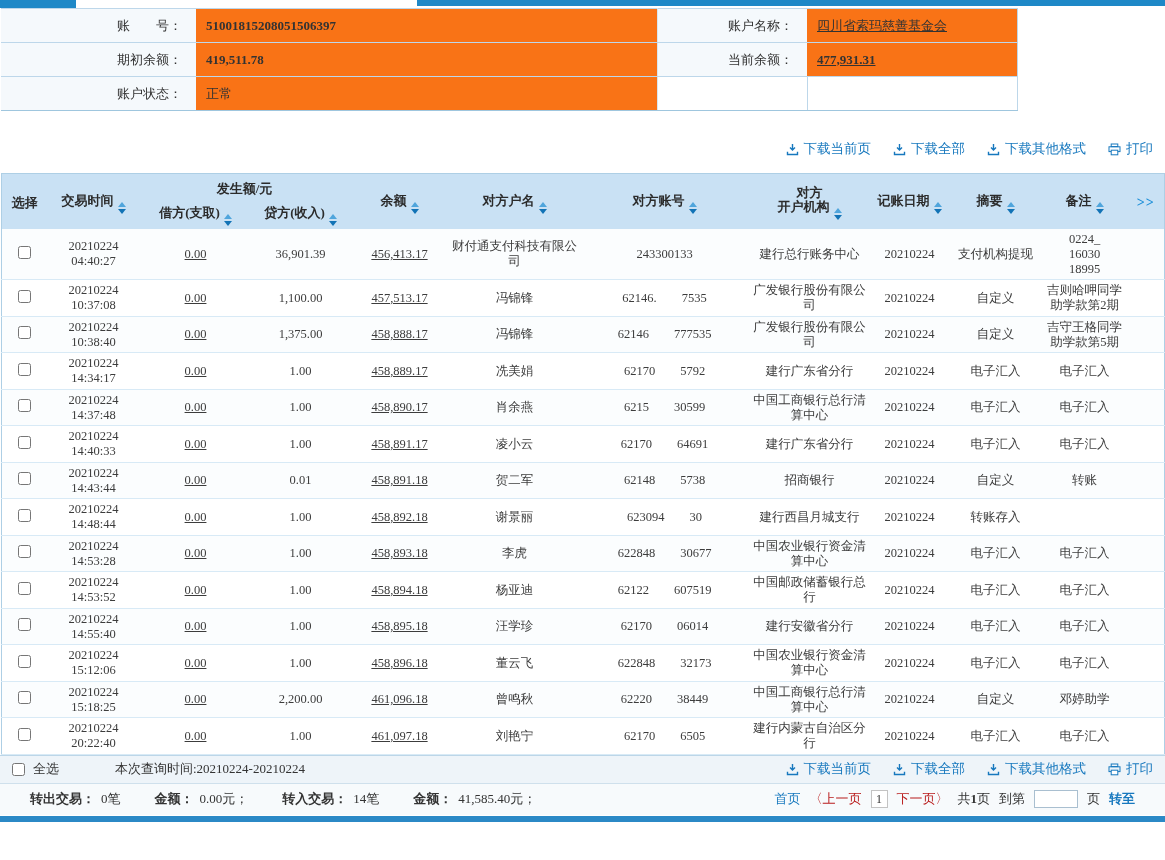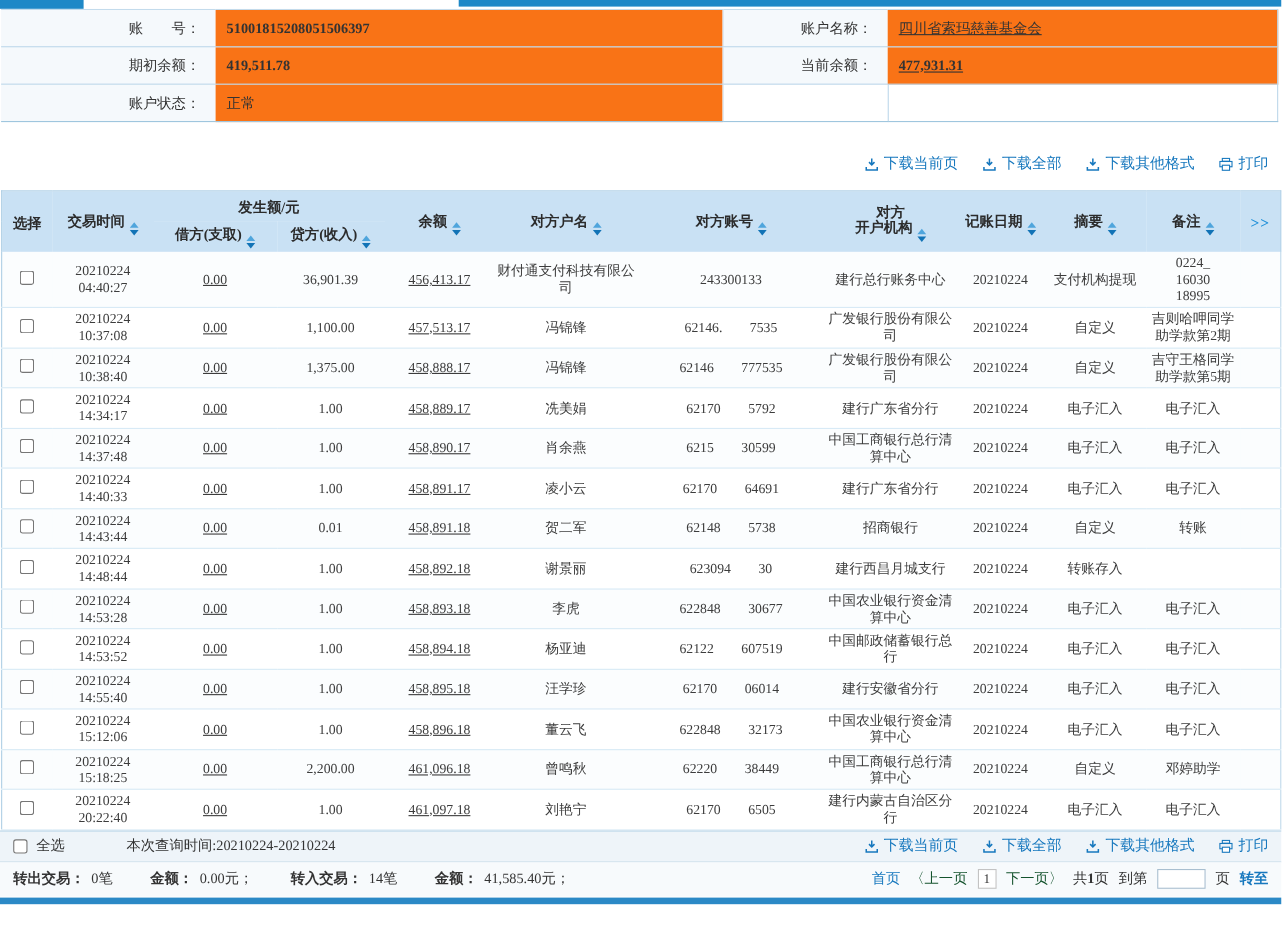--- a/index.html
+++ b/index.html
@@ -8,21 +8,21 @@
     width:1165px; height:860px; overflow:hidden; background:#fff;
     font-family:"Liberation Serif","DejaVu Serif",serif;
     font-size:13px; color:#333;
   }
   
   .tabstrip { position:relative; height:8px; background:#fff; }
   .tabstrip .tab-left { position:absolute; left:0; top:0; width:76px; height:8px; background:#1e88c7; }
   .tabstrip .tab-line { position:absolute; left:417px; right:0; top:0; height:6px; background:#1e88c7; }
 
   
-  table.info { width:1161px; margin-left:1px; border-collapse:collapse; }
+  table.info { width:1017px; margin-left:1px; border-collapse:collapse; }
   table.info td { border-bottom:1px solid #bdd7ea; height:34px; padding:2px 10px; }
   table.info tr:first-child td { border-top:1px solid #bdd7ea; }
   table.info tr:last-child td { border-bottom:1px solid #9fc6de; }
   table.info td.lbl { background:#f5f9fc; text-align:right; padding-right:14px; white-space:nowrap; }
   table.info td.val { background:#f97316; border-right:1px solid #d7e7f2; }
   table.info td.val:last-child { border-right:1px solid #bdd7ea;text-decoration:underline; }
   table.info td.val.bold { font-weight:bold; }
   table.info td.plain { background:#fff; border-right:1px solid #bdd7ea; }
   col.c-lbl1{width:195px;} col.c-val1{width:461px;} col.c-lbl2{width:150px;}
 
@@ -61,27 +61,27 @@
   td.c-select input { width:13px; height:13px; margin:0; }
 
   
   .bar1 { height:29px; background:#eef4f9; border-top:1px solid #bcd6e8; border-bottom:1px solid #cfe0ec;
           display:flex; align-items:center; }
   .bar1 .left { display:flex; align-items:center; gap:8px; padding-left:12px; flex:1; }
   .bar1 .left input { width:13px; height:13px; margin:0; }
   .bar1 .query { margin-left:48px; }
   .bar1 .toolbar { height:auto; }
   .bar2 { height:31px; background:#f7fafc; display:flex; align-items:center; justify-content:space-between;
-          padding:0 12px;gap:44px; }
+          padding:0 30px;gap:44px; }
   .stats { display:flex; align-items:center; gap:6px; }
   .stats b { font-weight:bold; }
   .stats .gap { width:22px; }
   .pager { display:flex; align-items:center; gap:9px; font-size:13px; }
   .pager a { color:#1778be; text-decoration:none; cursor:pointer; }
-  .pager .nav { color:#14532d; }
+  .pager .nav { color:#b91c1c; }
   .pager .pagebox { display:inline-block; min-width:17px; height:18px; line-height:16px; text-align:center;
                     border:1px solid #c3c3c3; background:#fff; font-size:12px; padding:0 2px; }
   .pager input { width:44px; height:18px; border:1px solid #a9bfd0; font-size:12px; padding:0 3px; }
   .pager .goto { font-weight:bold; }
   .bottomstrip { height:6px; background:#2b89c6; margin-top:1px; }
 </style>
 </head>
 <body>
 
 <div class="page">

